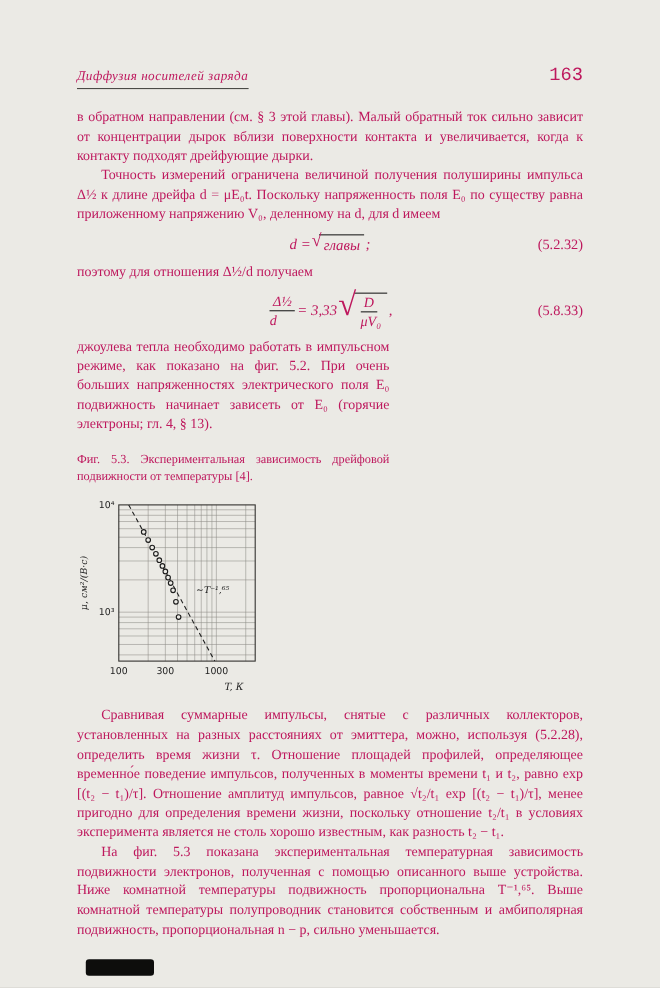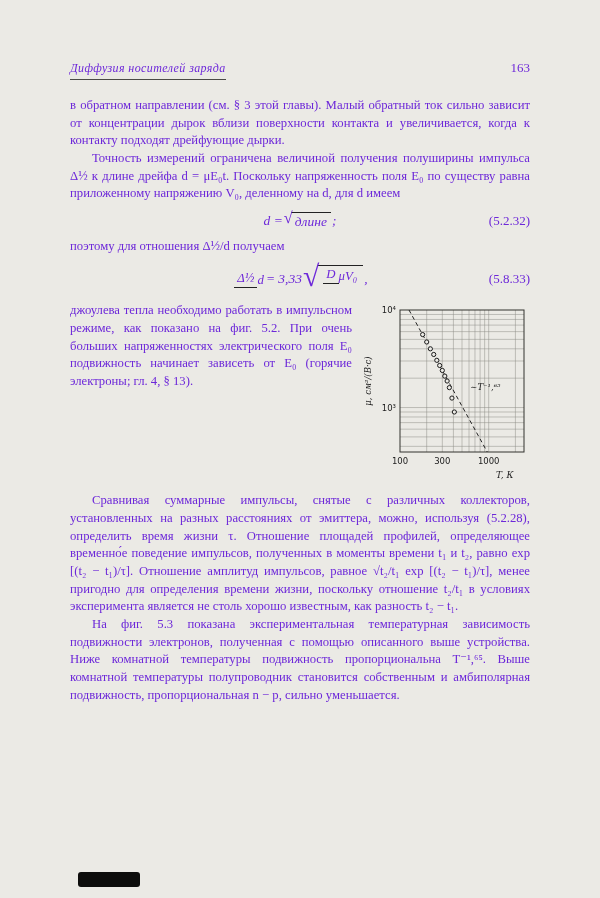--- a/index.html
+++ b/index.html
@@ -1,37 +1,37 @@
 <!DOCTYPE html>
 <html><head>
 <meta charset="utf-8">
 <style>
   html,body{margin:0;padding:0;background:#c9c8c4;}
   .page{
     position:relative;width:600px;height:898px;margin:0 auto;
-    background:#ebeae5;color:#6d28d9;overflow:hidden;box-sizing:border-box;
+    background:#ebeae5;color:#be185d;overflow:hidden;box-sizing:border-box;
     padding:60px 70px 0 70px;
     font-family:"Liberation Serif","DejaVu Serif",serif;
   }
   .page-header{display:flex;justify-content:space-between;align-items:baseline;margin-bottom:17px;}
   .running-title{font-style:italic;font-size:12px;letter-spacing:.4px;border-bottom:1px solid #4a4a46;padding-bottom:3px;}
-  .page-number{font-size:13px;}
+  .page-number{font-size:17px;font-family:Liberation Mono, monospace;}
   .bodytext p{margin:0;font-size:12.7px;line-height:1.39;text-align:justify;}
   .bodytext p.indent{text-indent:22px;}
   .equation{position:relative;display:flex;justify-content:center;align-items:center;margin:9px 0 8px;font-size:13.5px;}
   .eq-body{display:inline-flex;align-items:center;font-style:italic;}
   .eq-number{position:absolute;right:0;top:50%;transform:translateY(-50%);font-size:13px;font-style:normal;}
-  .frac{display:inline-flex;flex-direction:row;align-items:center;line-height:1.1;font-size:.95em;margin:0 2px;vertical-align:middle;}
+  .frac{display:inline-flex;flex-direction:column;align-items:flex-start;line-height:1.1;font-size:.95em;margin:0 2px;vertical-align:middle;}
   .frac .top{border-bottom:1px solid #222;padding:0 3px 1px;}
   .frac .bot{padding-top:1px;}
   .sqrt{display:inline-flex;align-items:flex-start;margin:0 1px;}
   .rad{font-style:normal;font-size:1.2em;line-height:1;margin-right:-2px;transform:translateY(-2px);}
   .sqrt.big .rad{font-size:2.2em;transform:translateY(-3px);}
   .radicand{border-top:1px solid #222;padding:1px 4px 0;}
-  .fig-row{display:flex;gap:10px;margin-top:4px;margin-bottom:4px;}
+  .fig-row{display:flex;gap:10px;margin-top:4px;margin-bottom:4px;flex-direction:column;}
   .fig-left{width:284px;}
   .fig-right{flex:1;padding-top:2px;}
   .fig-caption{margin-top:16px;font-size:11.2px;line-height:1.35;text-align:justify;}
   svg text{font-family:"DejaVu Sans","Liberation Sans",sans-serif;fill:#222;}
   svg .axlab{font-style:italic;font-family:"DejaVu Serif","Liberation Serif",serif;}
   .scan-artifact{position:absolute;left:78px;bottom:11px;width:62px;height:15px;background:#0d0d0c;border-radius:3px;}
 </style>
 </head>
 <body>
 
@@ -46,21 +46,21 @@
 
     <p>в обратном направлении (см. § 3 этой главы). Малый обратный ток сильно зависит от концентрации дырок вблизи поверхности контакта и увеличивается, когда к контакту подходят дрейфующие дырки.</p>
 
     <p class="indent">Точность измерений ограничена величиной получения полуширины импульса Δ½ к длине дрейфа d = μE₀t. Поскольку напряженность поля E₀ по существу равна приложенному напряжению V₀, деленному на d, для d имеем</p>
 
     <div class="equation">
       <span class="eq-body">
         <span>d = </span>
         <span class="sqrt">
           <span class="rad">√</span>
-          <span class="radicand">длине</span>
+          <span class="radicand">главы</span>
         </span>
         <span>;</span>
       </span>
       <span class="eq-number">(5.2.32)</span>
     </div>
 
     <p>поэтому для отношения Δ½/d получаем</p>
 
     <div class="equation">
       <span class="eq-body">
@@ -80,20 +80,21 @@
         </span>
         <span>,</span>
       </span>
       <span class="eq-number">(5.8.33)</span>
     </div>
 
 
     <div class="fig-row">
       <div class="fig-left">
         <p>джоулева тепла необходимо работать в импульсном режиме, как показано на фиг. 5.2. При очень больших напряженностях электрического поля E₀ подвижность начинает зависеть от E₀ (горячие электроны; гл. 4, § 13).</p>
+        <div class="fig-caption">Фиг. 5.3. Экспериментальная зависимость дрейфовой подвижности от температуры [4].</div>
       </div>
       <div class="fig-right">
         <svg width="168" height="180" viewBox="0 0 168 180">
             <g stroke="#8d8c86" stroke-width="0.5">
               <line x1="64.70194660055037" y1="6" x2="64.70194660055037" y2="148"></line>
               <line x1="80.32158405813111" y1="6" x2="80.32158405813111" y2="148"></line>
               <line x1="91.40389320110074" y1="6" x2="91.40389320110074" y2="148"></line>
               <line x1="38" y1="142.3439276548081" x2="162" y2="142.3439276548081"></line>
               <line x1="100" y1="6" x2="100" y2="148"></line>
               <line x1="38" y1="132.89209730398454" x2="162" y2="132.89209730398454"></line>

